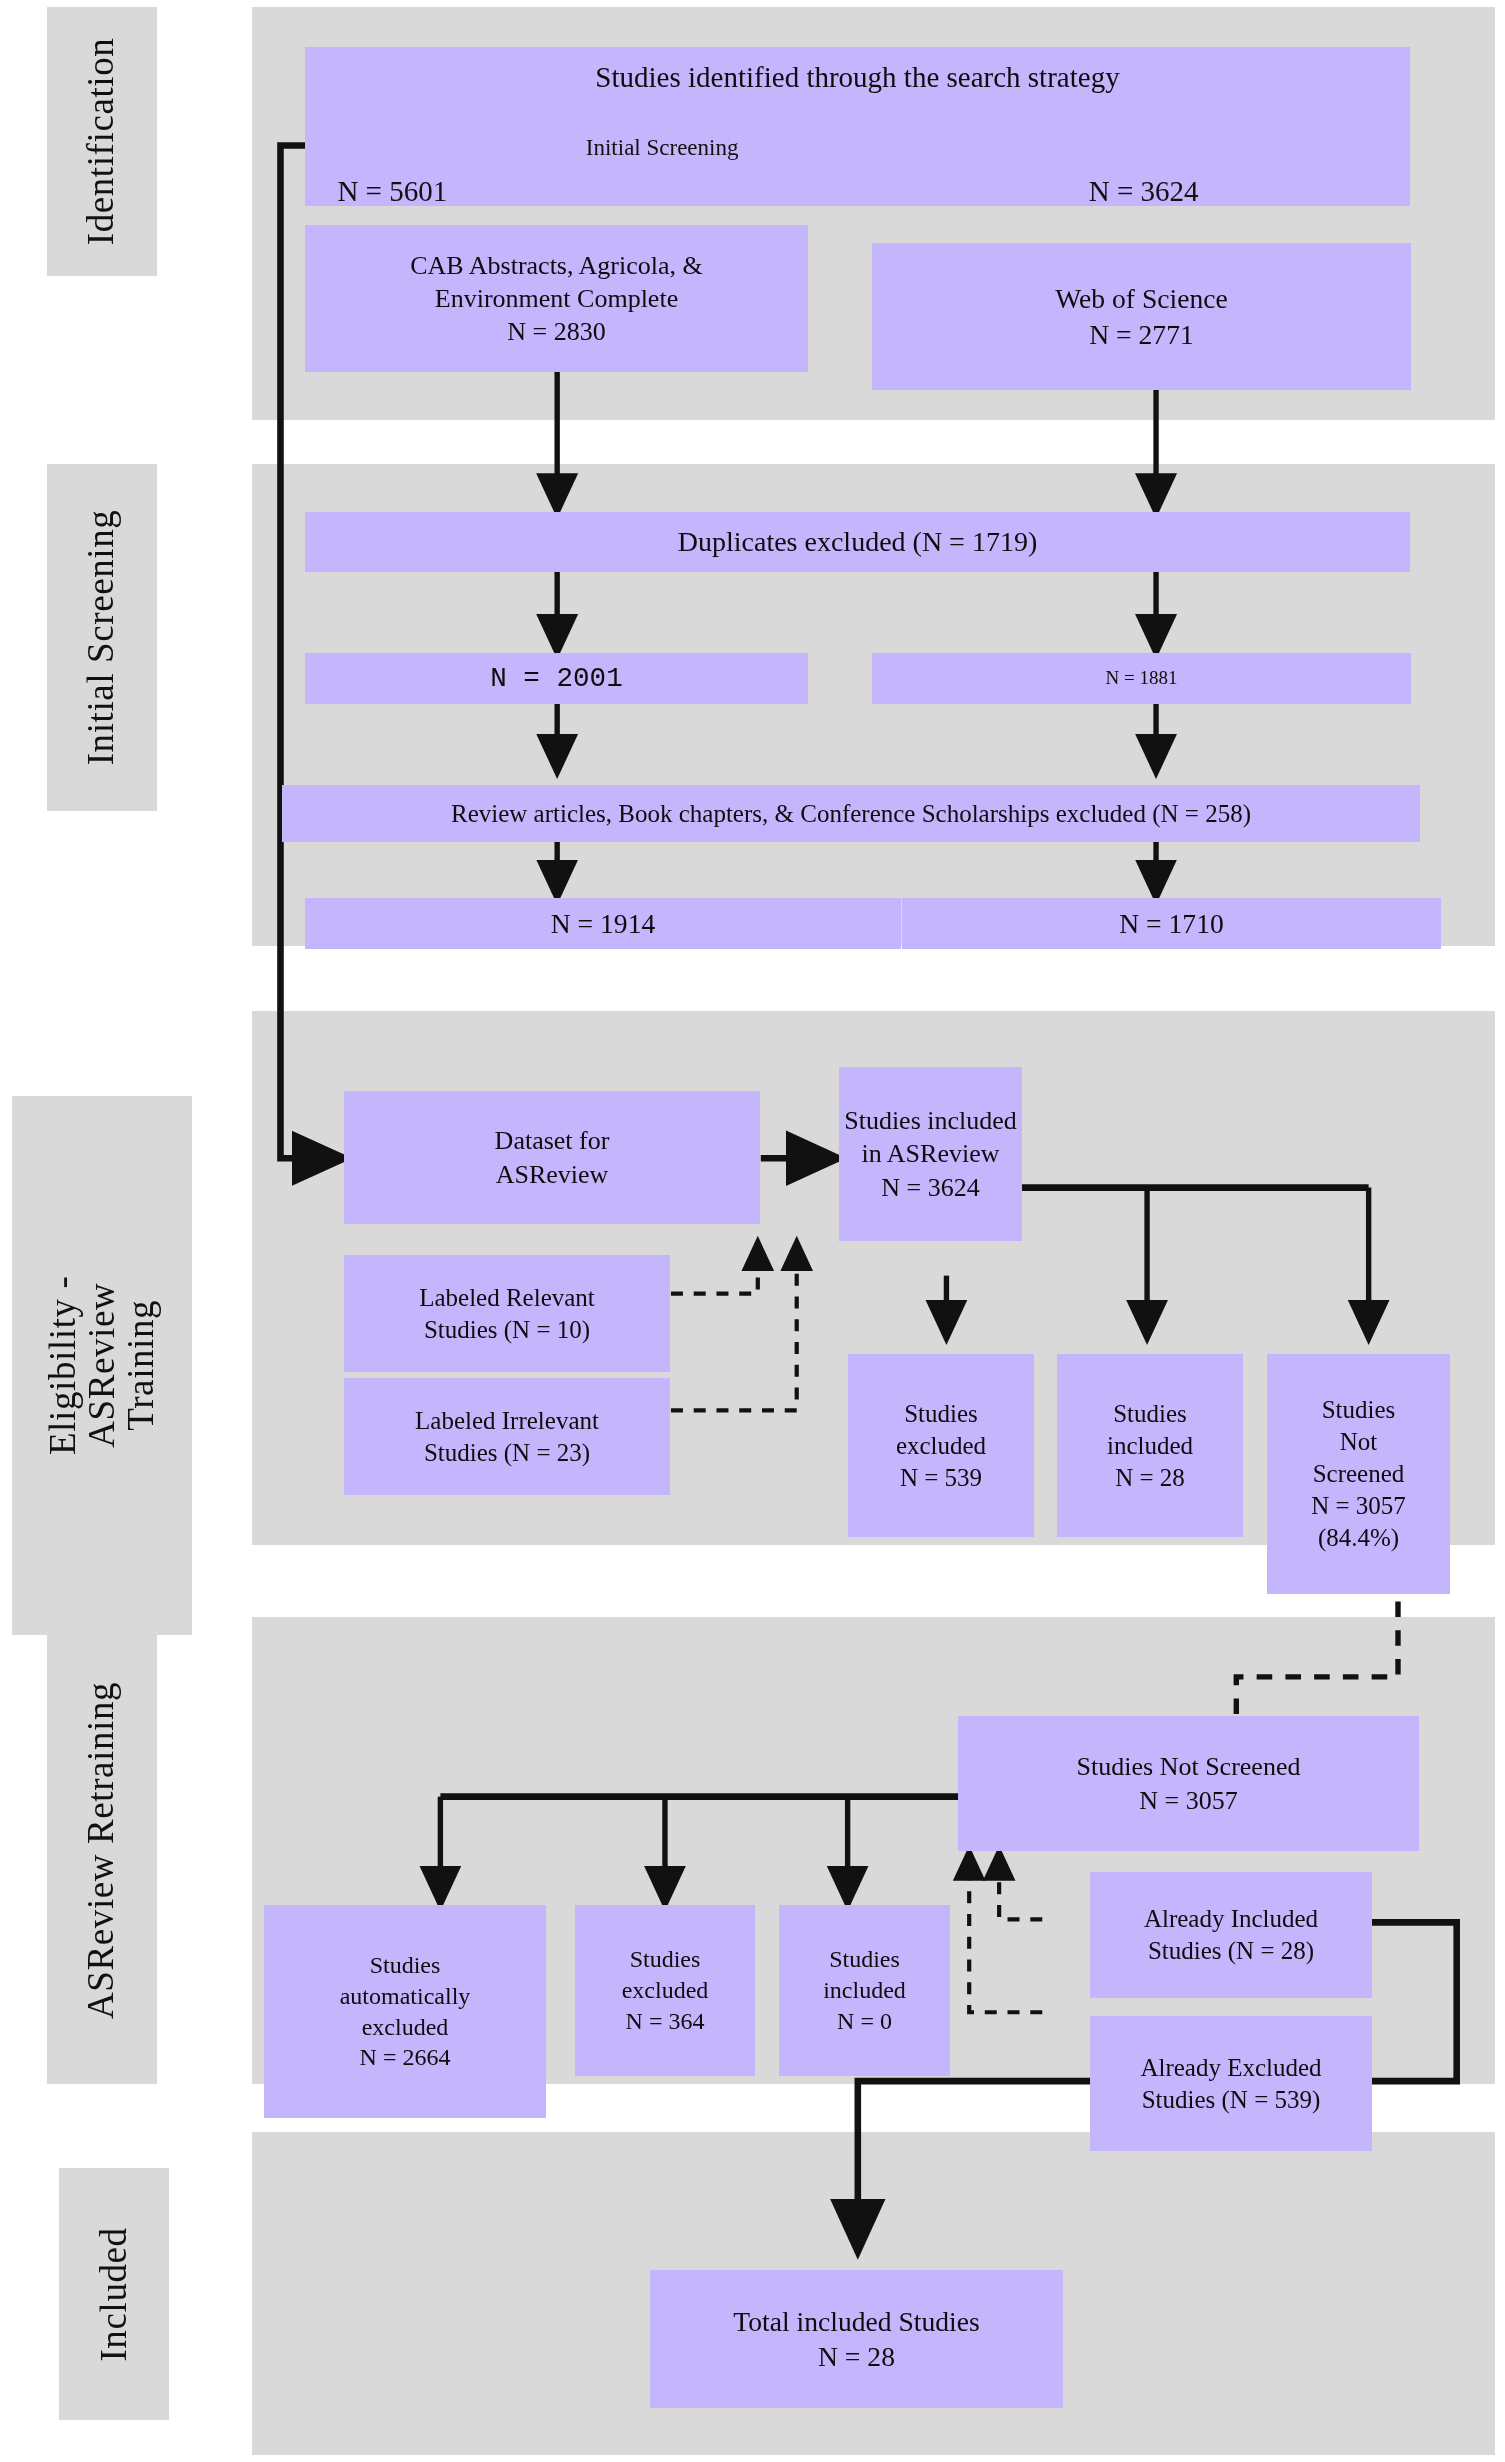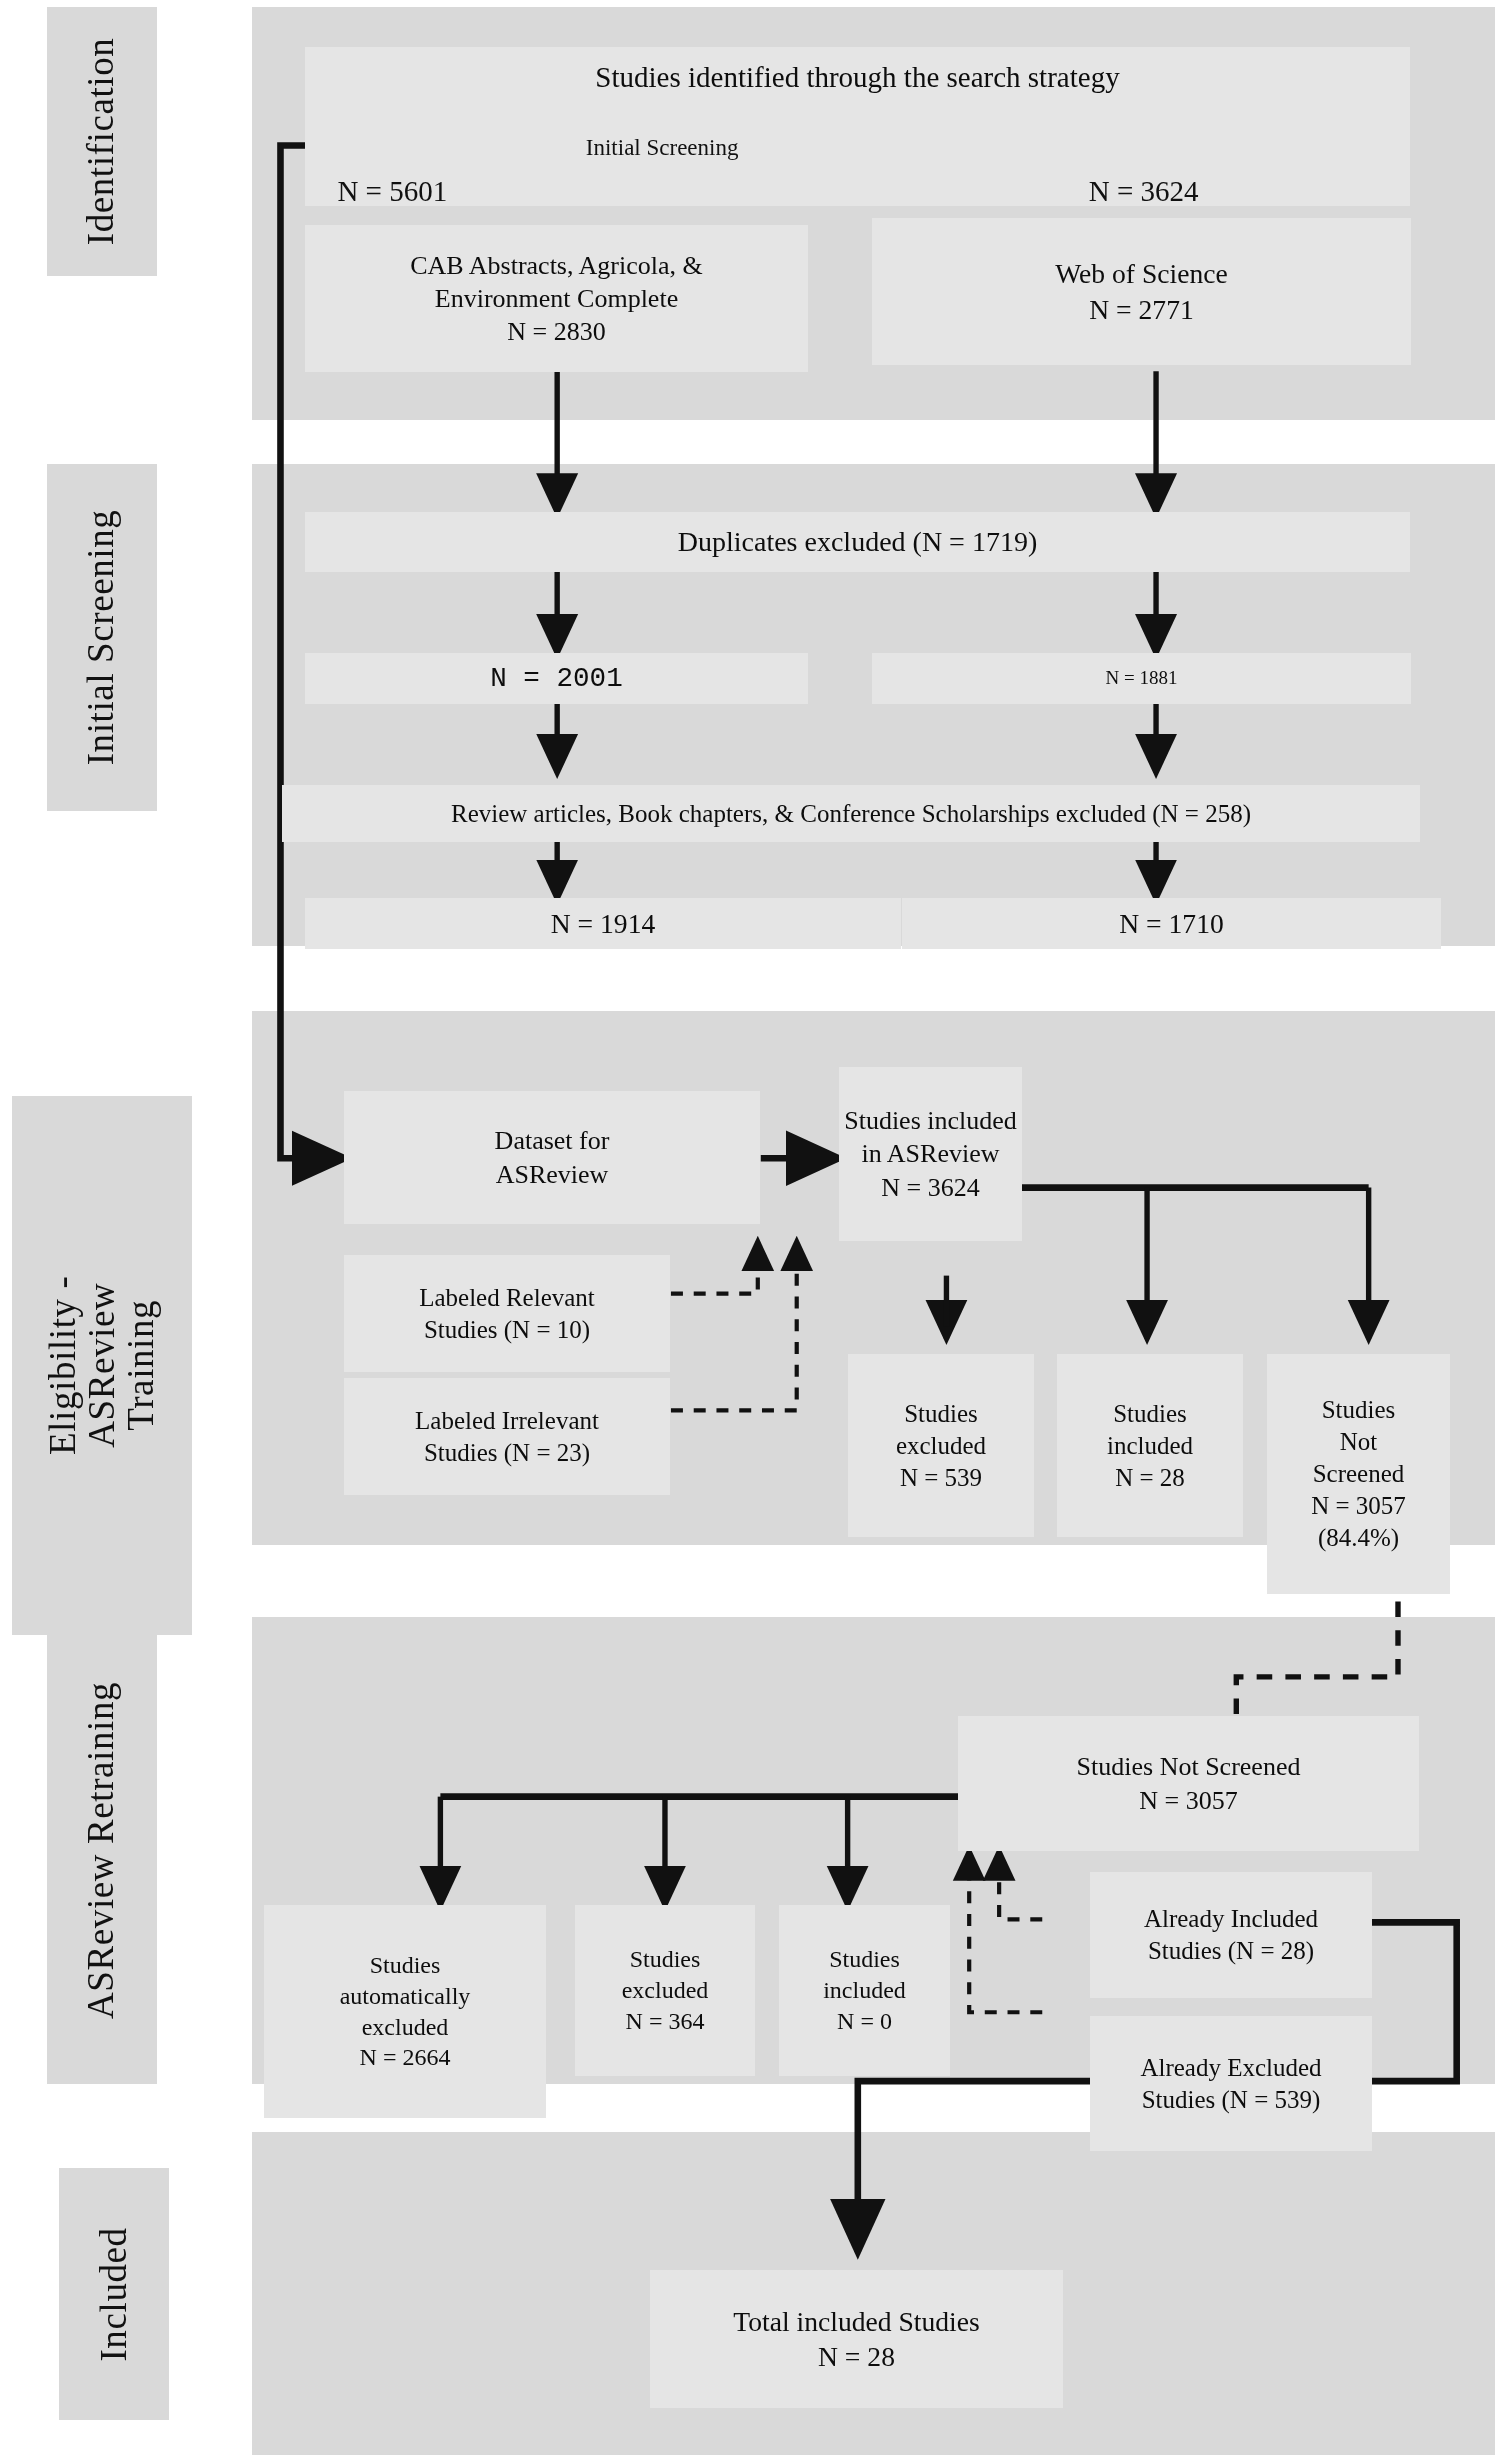--- a/index.html
+++ b/index.html
@@ -8,21 +8,21 @@
   #stage{position:relative;width:1506px;height:2462px;background:#fff;overflow:hidden;}
 
   
   .panel{position:absolute;background:#d9d9d9;}
   .label-panel{position:absolute;background:#d9d9d9;display:flex;align-items:center;justify-content:center;}
   .label-rot{transform:rotate(-90deg);white-space:nowrap;font-size:37px;color:#111;
              letter-spacing:0.6px;line-height:1.05;text-align:center;}
   .label-rot.two-line{white-space:normal;width:491px;}
 
   
-  .box{position:absolute;background:#e5e5e5;display:flex;flex-direction:column;
+  .box{position:absolute;background:#c4b5fd;display:flex;flex-direction:column;
        align-items:center;justify-content:center;text-align:center;
        color:#0d0d0d;line-height:1.28;padding:1.2px 4.8px;box-sizing:border-box;}
   .box .ln{display:block;white-space:nowrap;}
 
   .f48{font-size:29px;}
   .f44{font-size:26px;}
   .f42{font-size:25px;margin-top:12px;}
   .f40{font-size:24px;}
 
   
@@ -126,21 +126,21 @@
       <span class="free-text" style="left:779px;top:77px;font-size:29px;">N = 3624</span>
     </div>
   </div>
 
   <div class="box f44" style="left:305px;top:225px;width:503px;height:147px;">
     <span class="ln">CAB Abstracts, Agricola, &amp;</span>
     <span class="ln">Environment Complete</span>
     <span class="ln">N = 2830</span>
   </div>
 
-  <div class="box f46" style="left:872px;top:218px;width:539px;height:147px;font-size:27.6px;">
+  <div class="box f46" style="left:872px;top:243px;width:539px;height:147px;font-size:27.6px;">
     <span class="ln">Web of Science</span>
     <span class="ln">N = 2771</span>
   </div>
 
   <div class="box f46" style="left:305px;top:512px;width:1105px;height:60px;font-size:28px;">
     <span class="ln">Duplicates excluded (N = 1719)</span>
   </div>
 
   <div class="box f46" style="left:305px;top:653px;width:503px;height:51px;font-size:27.6px;font-family:Liberation Mono, monospace;">
     <span class="ln">N = 2001</span>

